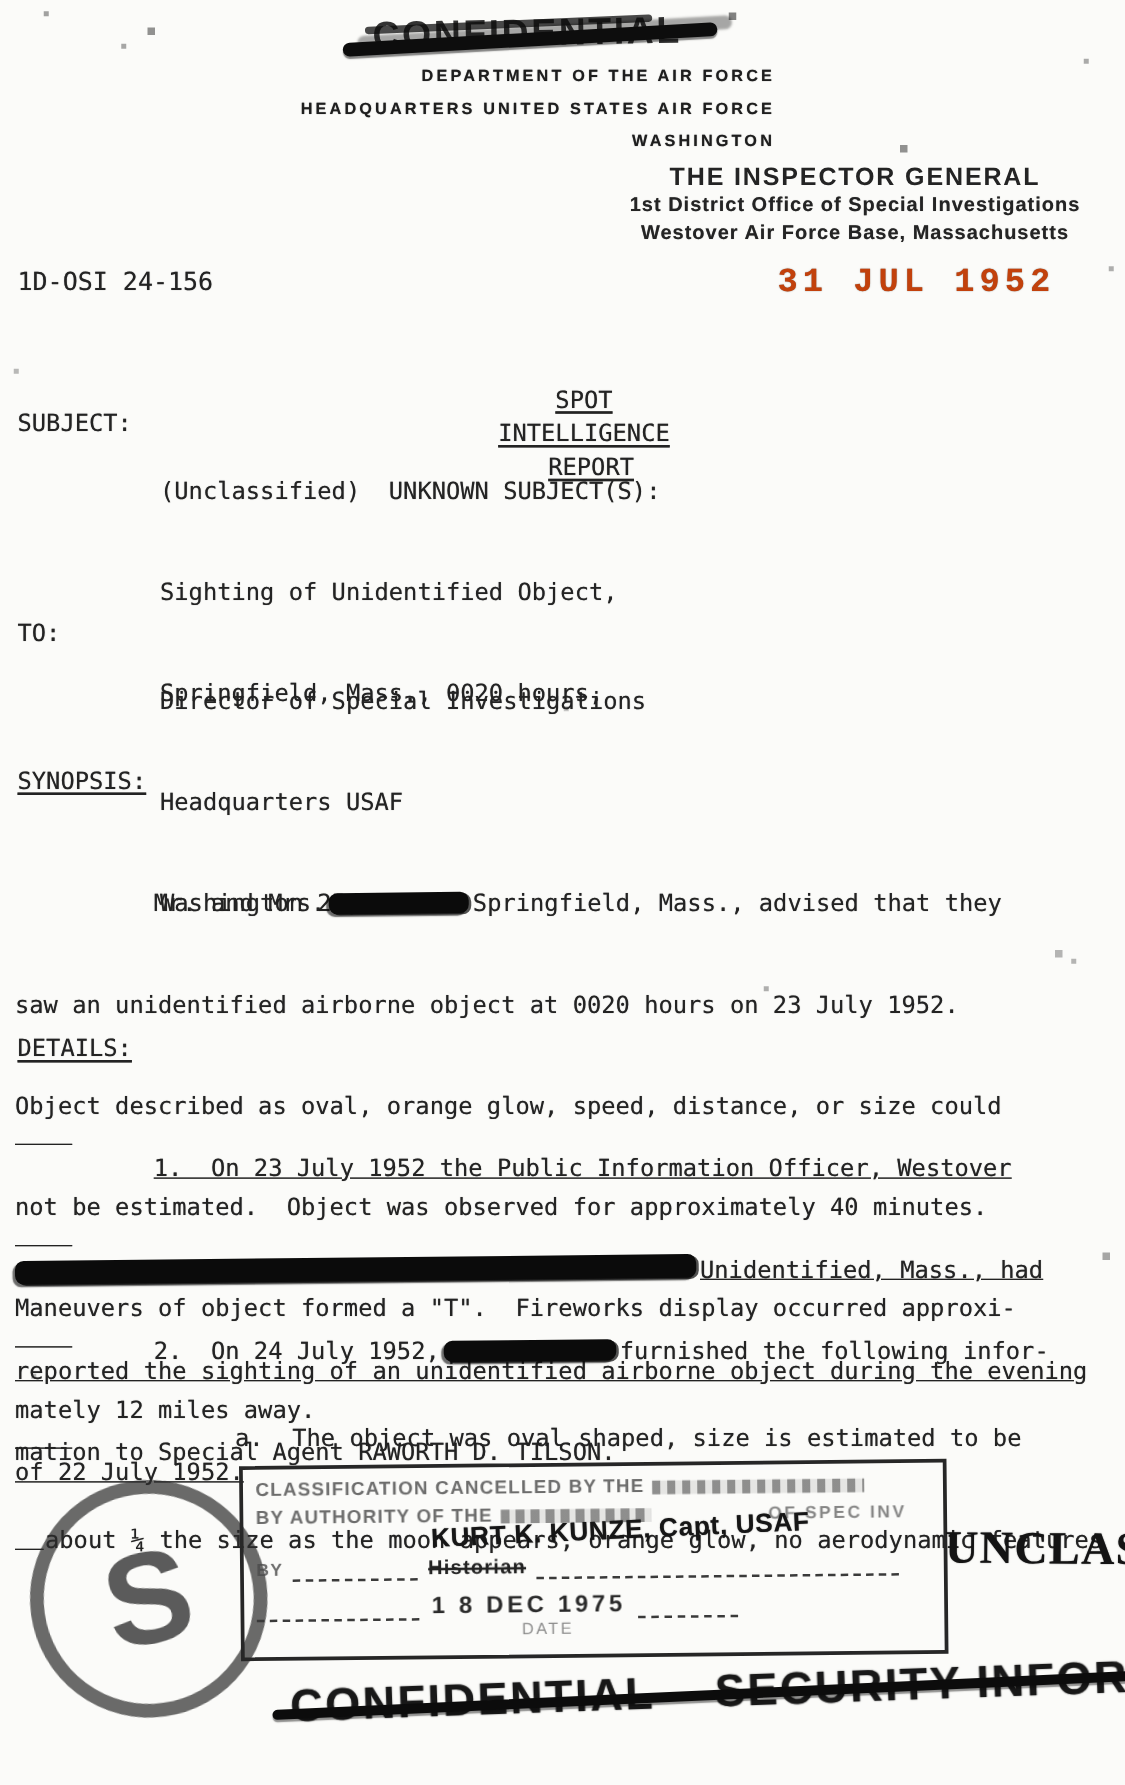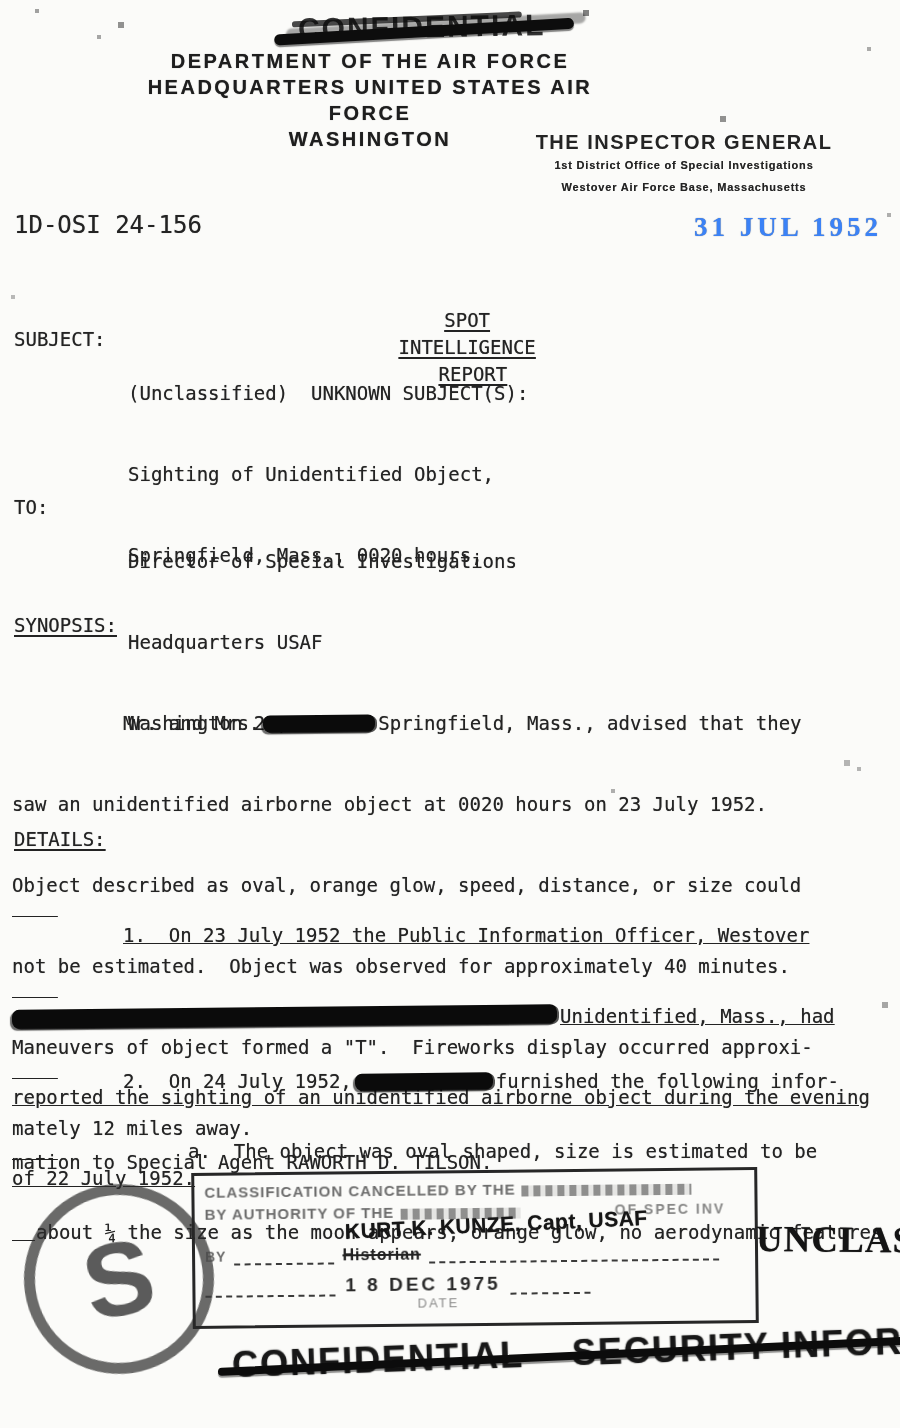--- a/index.html
+++ b/index.html
@@ -11,30 +11,30 @@
   }
   
   .tw{font-family:"DejaVu Sans Mono", monospace;font-size:19px;line-height:27px;
       color:#232323;white-space:pre;text-shadow:0 0 .7px rgba(20,20,20,.55);}
   .line{height:27px;white-space:pre;}
   .abs{position:absolute;}
   .u{text-decoration:underline;text-decoration-thickness:2px;text-underline-offset:3px;}
   
   .letterhead{left:120px;top:48px;width:500px;text-align:center;
       font-family:"Liberation Sans", sans-serif;font-weight:bold;color:#1e1e1e;}
-  .letterhead div{font-size:20px;line-height:26px;letter-spacing:2.5px;
-      text-shadow:0 0 .8px rgba(0,0,0,.6);}
+  .letterhead div{font-size:13px;line-height:26px;letter-spacing:2.5px;
+      text-shadow:0 0 .8px rgba(0,0,0,.6);text-align:right;}
   .office{left:488px;top:130px;width:392px;text-align:center;
       font-family:"Liberation Sans", sans-serif;font-weight:bold;color:#242424;}
   .office .o1{font-size:20px;letter-spacing:1.5px;line-height:24px;}
-  .office .o2,.office .o3{font-size:11px;letter-spacing:.8px;line-height:22px;
+  .office .o2,.office .o3{font-size:16px;letter-spacing:.8px;line-height:22px;
       text-shadow:0 0 .6px rgba(0,0,0,.5);text-align:center;}
   
-  .datestamp{left:694px;top:212px;font-family:Liberation Serif, serif;
-      font-weight:bold;font-size:27px;letter-spacing:4px;color:#3b82f6;
+  .datestamp{left:622px;top:212px;font-family:Liberation Mono, monospace;
+      font-weight:bold;font-size:27px;letter-spacing:4px;color:#c2410c;
       text-shadow:0 0 1px rgba(0,0,0,.5);}
   .topstamp{left:288px;top:2px;width:290px;height:52px;transform:rotate(-1deg);}
   .topstamp .word{position:absolute;left:10px;top:8px;
       font-family:"Liberation Sans", sans-serif;font-weight:bold;font-size:30px;
       letter-spacing:2px;color:#111;opacity:.85;}
   .topstamp .bar1{position:absolute;left:-14px;top:24px;width:300px;height:11px;
       background:#0d0d0d;border-radius:6px;transform:rotate(-2.2deg);
       box-shadow:0 2px 1px rgba(10,10,10,.5), 12px -5px 2px rgba(10,10,10,.35);}
   .topstamp .bar2{position:absolute;left:4px;top:14px;width:230px;height:6px;
       background:rgba(12,12,12,.75);border-radius:4px;transform:rotate(-1.5deg);}
@@ -112,21 +112,21 @@
     <div>HEADQUARTERS UNITED STATES AIR FORCE</div>
     <div>WASHINGTON</div>
   </div>
 
   <div class="abs office">
     <div class="o1">THE INSPECTOR GENERAL</div>
     <div class="o2">1st District Office of Special Investigations</div>
     <div class="o3">Westover Air Force Base, Massachusetts</div>
   </div>
 
-  <div class="abs tw" style="left:14px;top:212px;font-size:24px;">1D-OSI 24-156</div>
+  <div class="abs tw" style="left:14px;top:212px;font-size:20px;">1D-OSI 24-156</div>
   <div class="abs datestamp">31 JUL 1952</div>
 
   <div class="abs tw" style="left:0;top:280px;width:900px;text-align:center;">
     <span class="u">SPOT</span><span> </span>
     <span class="u">INTELLIGENCE</span><span> </span>
     <span class="u">REPORT</span>
   </div>
 
   <div class="abs tw" style="left:14px;top:326px;">SUBJECT:</div>
   <div class="abs tw" style="left:128px;top:326px;">

